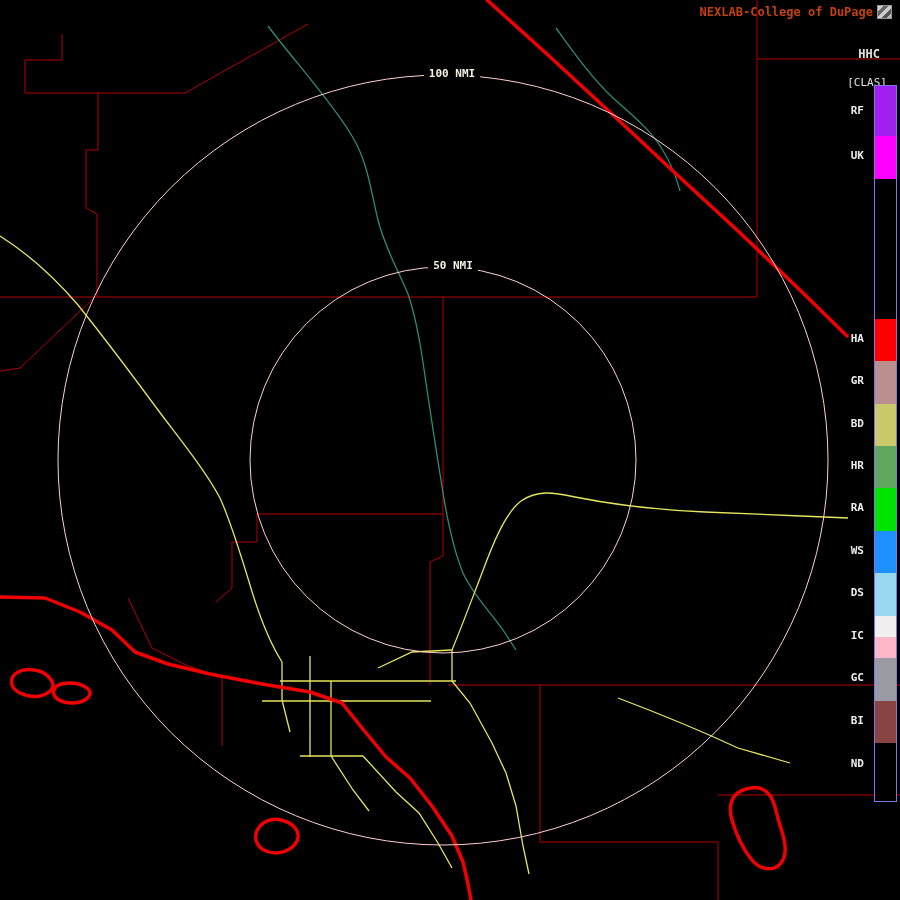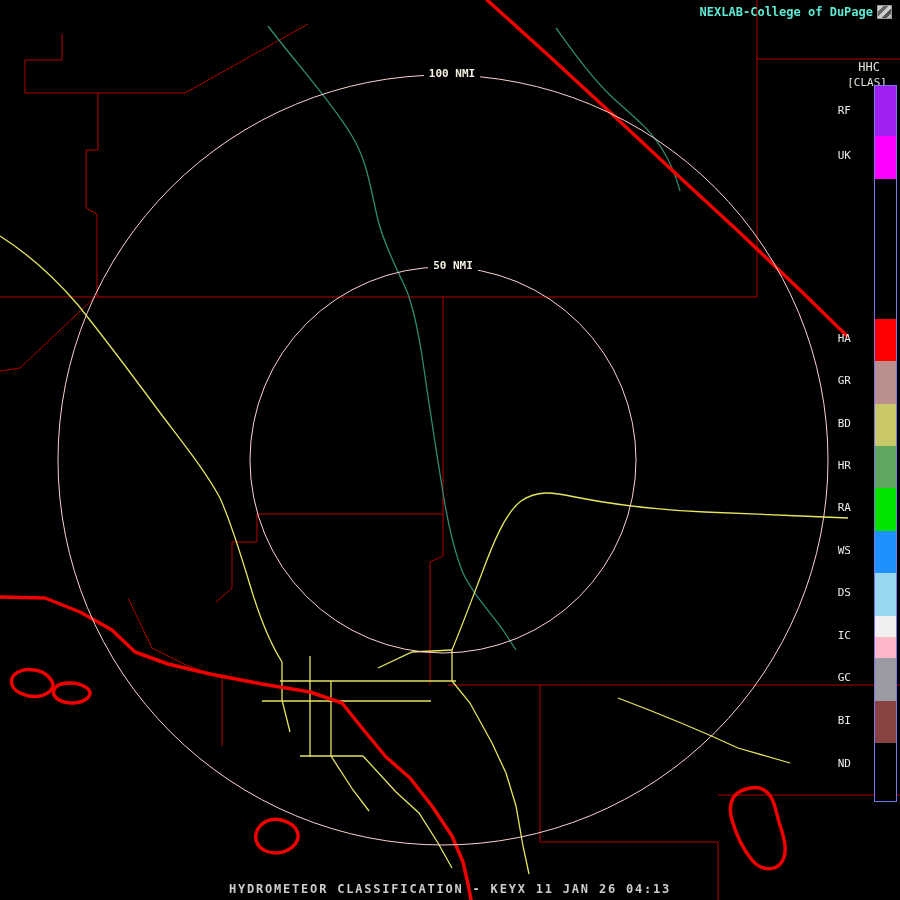--- a/index.html
+++ b/index.html
@@ -3,40 +3,40 @@
 <meta charset="utf-8">
 <style>
   html,body{margin:0;padding:0;background:#000;}
   .stage{
     position:relative;width:900px;height:900px;background:#000;overflow:hidden;
     font-family:"DejaVu Sans Mono", monospace;
   }
   .stage svg{position:absolute;top:0;left:0;}
   .header-title{
     position:absolute;top:5px;right:27px;
-    color:#5eead4;font-size:12px;font-weight:bold;letter-spacing:0px;white-space:nowrap;
+    color:#c2410c;font-size:12px;font-weight:bold;letter-spacing:0px;white-space:nowrap;
   }
   .logo-icon{
     position:absolute;top:5px;right:8px;width:13px;height:12px;
     border:1px solid #999;
     background:linear-gradient(135deg,#cccccc 0 22%,#666666 22% 42%,#cccccc 42% 62%,#555555 62% 82%,#bbbbbb 82%);
   }
   .legend-title{
-    position:absolute;top:47px;right:20px;color:#e2e2da;font-size:12px;font-weight:normal;margin-top:13px;
+    position:absolute;top:47px;right:20px;color:#e2e2da;font-size:12px;font-weight:bold;
   }
   .legend-subtitle{
     position:absolute;top:62px;right:13px;color:#e2e2da;font-size:11px;margin-top:14px;
   }
   .legend-bar{
     position:absolute;top:85px;left:874px;width:21px;height:715px;
     border:1px solid #7878e8;display:flex;flex-direction:column;
   }
   .leg-label{
-    position:absolute;right:49px;width:30px;text-align:right;
-    color:#ececec;font-size:11px;line-height:13px;font-weight:normal;
+    position:absolute;right:36px;width:30px;text-align:right;
+    color:#ececec;font-size:11px;line-height:13px;font-weight:bold;
   }
   .caption{
     position:absolute;bottom:4px;left:0;width:900px;text-align:center;
     color:#cccccc;font-size:12px;font-weight:bold;letter-spacing:1.8px;white-space:nowrap;
   }
 </style>
 </head>
 <body>
 
 <div class="stage">
@@ -132,15 +132,14 @@
   <div class="leg-label" style="top:417px">BD</div>
   <div class="leg-label" style="top:459px">HR</div>
   <div class="leg-label" style="top:501px">RA</div>
   <div class="leg-label" style="top:544px">WS</div>
   <div class="leg-label" style="top:586px">DS</div>
   <div class="leg-label" style="top:629px">IC</div>
   <div class="leg-label" style="top:671px">GC</div>
   <div class="leg-label" style="top:714px">BI</div>
   <div class="leg-label" style="top:757px">ND</div>
 
-  <div class="caption">HYDROMETEOR CLASSIFICATION - KEYX 11 JAN 26 04:13</div>
 
 </div>
 
 </body></html>

